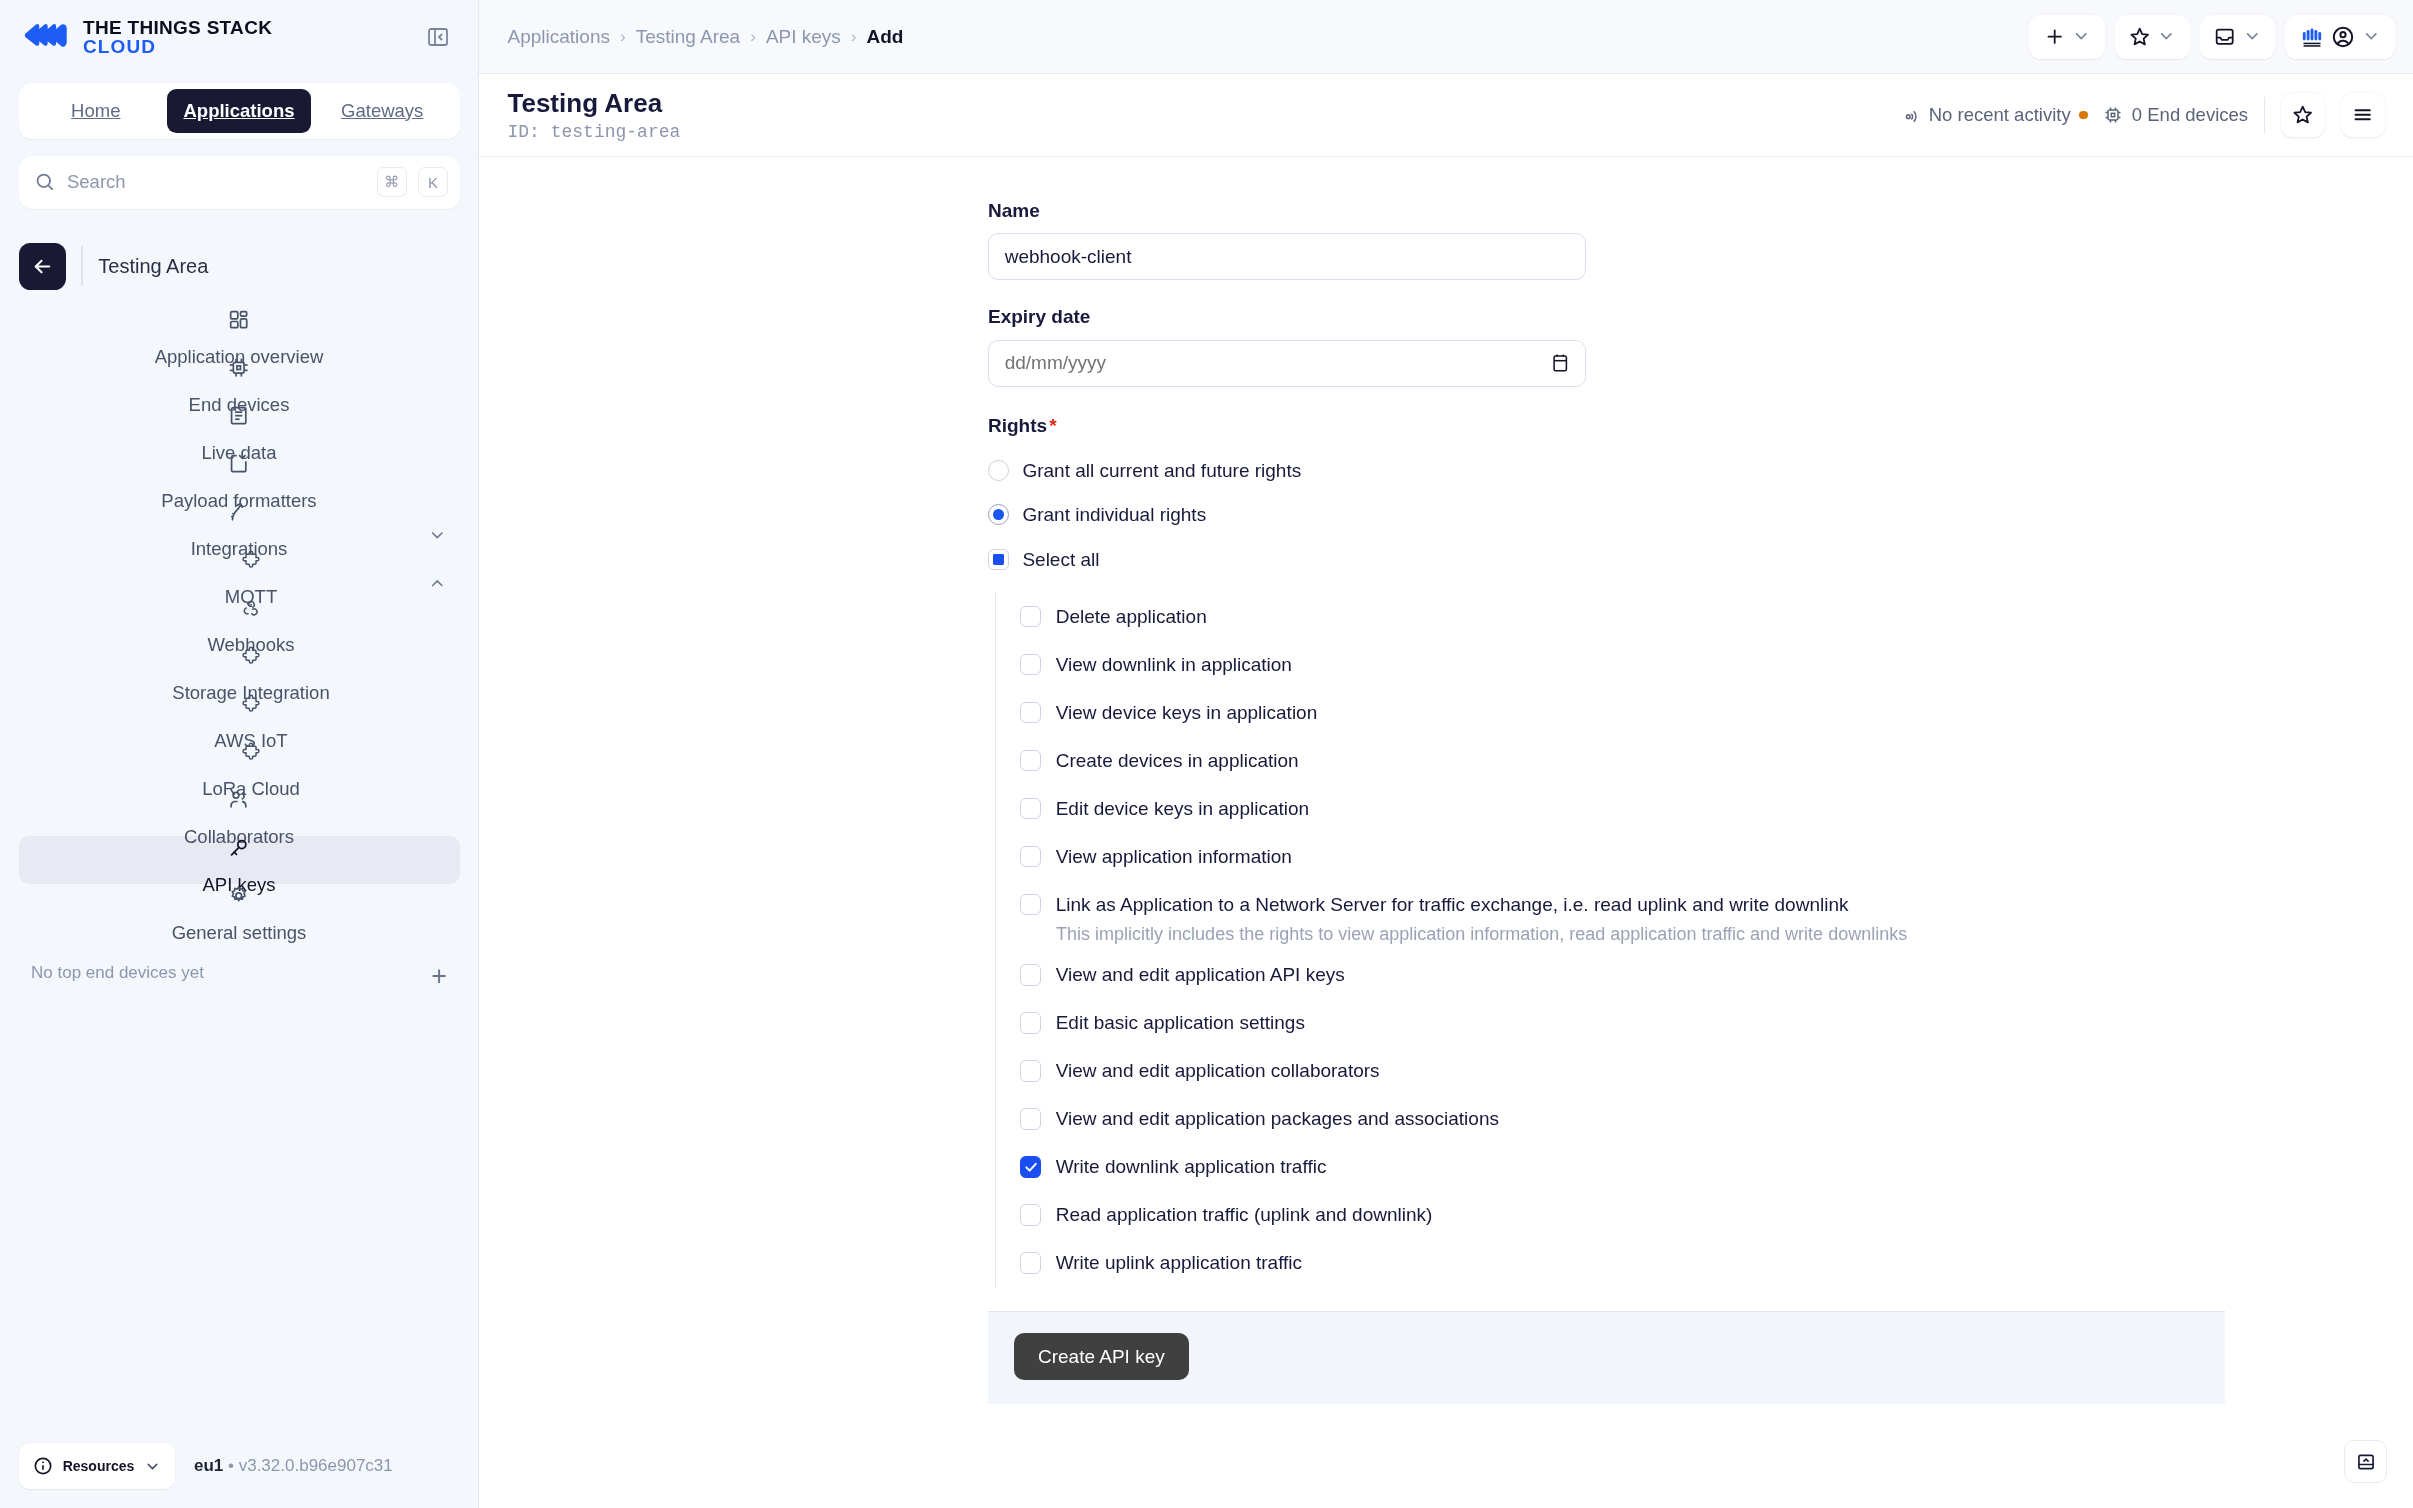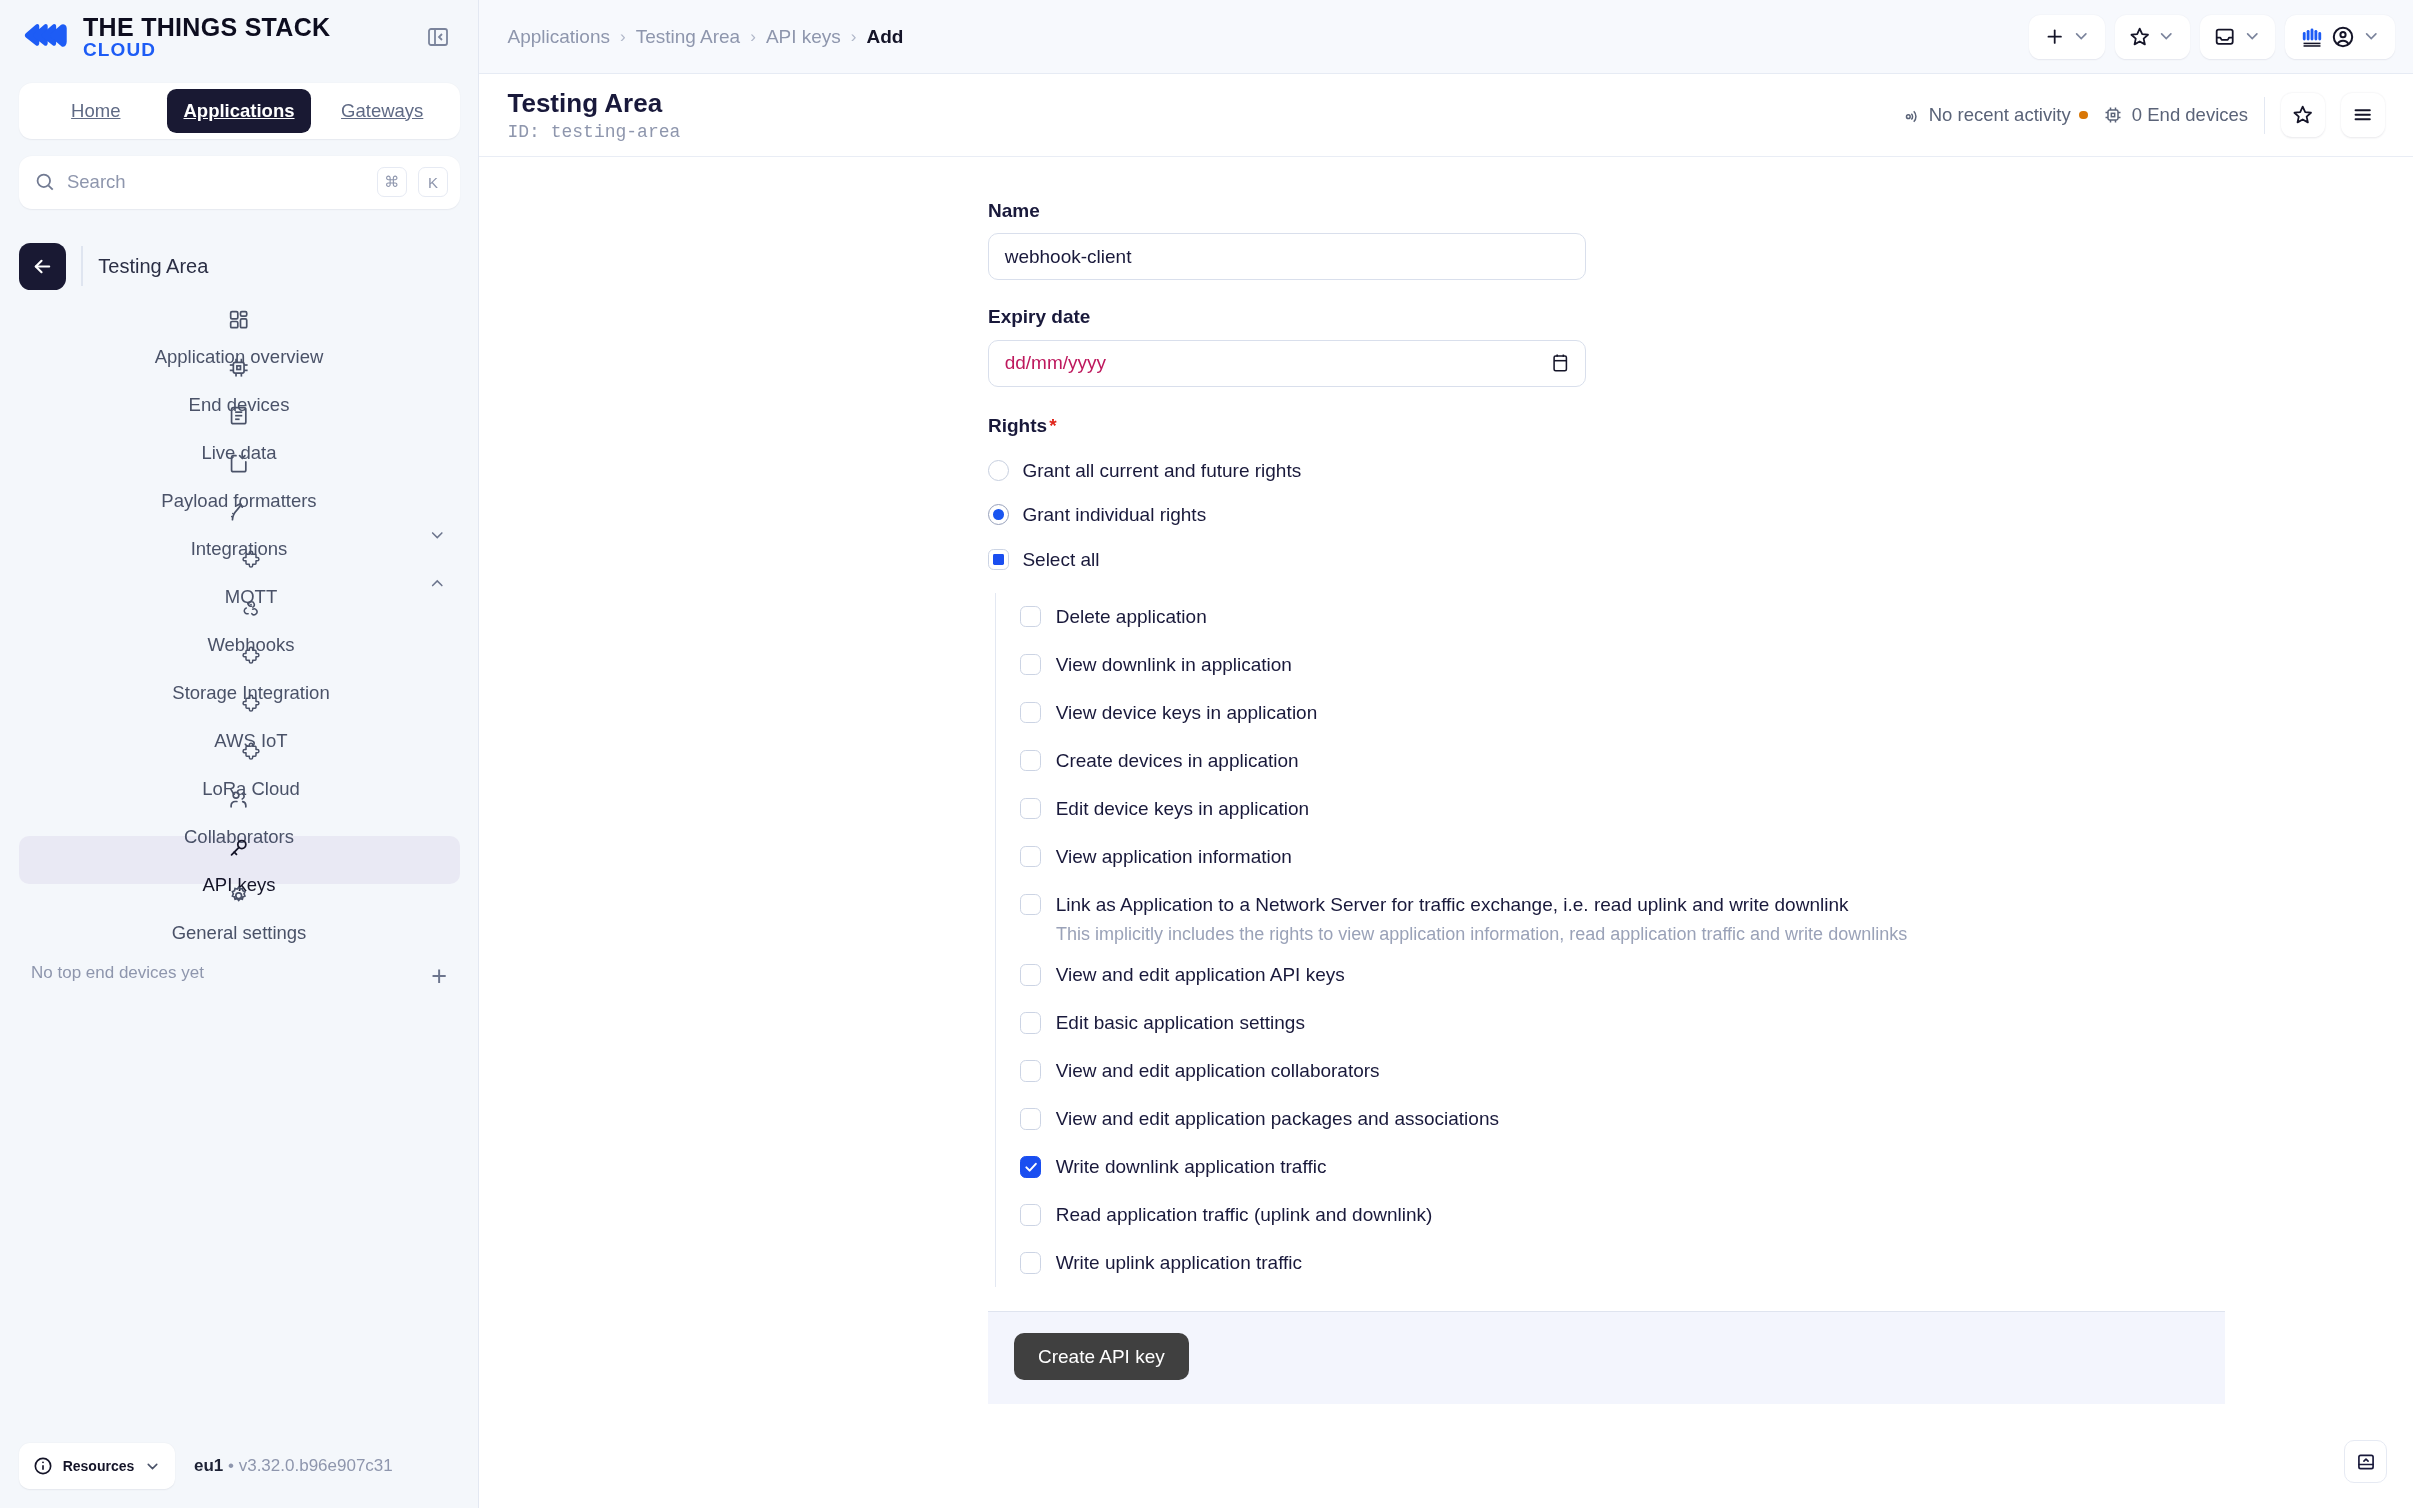--- a/index.html
+++ b/index.html
@@ -21,21 +21,21 @@
     flex: 0 0 479px;
     border-right: 1.4px solid #e3e8f2;
     display:flex; flex-direction:column;
   }
   .logo-row {
     height: 74px; display:flex; align-items:center;
     padding: 0 24px 0 24px; gap: 13px;
   }
   .logo-mark { display:flex; align-items:center; }
   .logo-text { line-height:1.02; }
-  .logo-text .l1 { font-size: 25px; font-weight:bold; letter-spacing:0.3px; color:#0d0d1f; }
+  .logo-text .l1 { font-size: 19px; font-weight:bold; letter-spacing:0.3px; color:#0d0d1f; }
   .logo-text .l2 { font-size: 19px; font-weight:bold; letter-spacing:1.1px; color:#1d5cf5; }
   .collapse-btn { margin-left:auto; width:33px; height:33px; display:flex; align-items:center; justify-content:center; }
 
   .tabs-wrap { padding: 8.5px 18.5px 0 18.5px; }
   .tabs {
     background:#ffffff; border-radius: 13px; height: 56px;
     display:flex; align-items:center; padding: 5.7px;
     box-shadow: 0 0.7px 1.4px rgba(25,25,59,.06);
   }
   .tab {
@@ -129,21 +129,21 @@
 
   .content { flex:1; position:relative; overflow:hidden; padding: 43px 0 0 0; }
   .form { padding-left: 509px; }
   .field-label { font-size:19px; font-weight:bold; color:#19193b; margin-bottom:11.4px; }
   .req { color:#e0251b; margin-left:2.1px; }
   .input {
     width: 598px; height: 47px; border:1.4px solid #d9dfec; border-radius:10px;
     display:flex; align-items:center; padding: 0 15.7px; font-size:19px; color:#19193b;
     background:#fff;
   }
-  .input.ph { color:#be185d;gap:13px; }
+  .input.ph { color:#737373;gap:13px; }
   .input .cal { margin-left:auto; display:flex; }
   .gap-36 { height:26px; }
 
   .rights { margin-top: 28.5px; }
   .radio-row, .check-row {
     display:flex; align-items:center; gap:13px; font-size:19px; color:#19193b; cursor:pointer;
   }
   .radio-row { height: 44px; }
   .radio {
     width:21.4px; height:21.4px; border-radius:50%; border:1.4px solid #c7cfdf; background:#fff;

